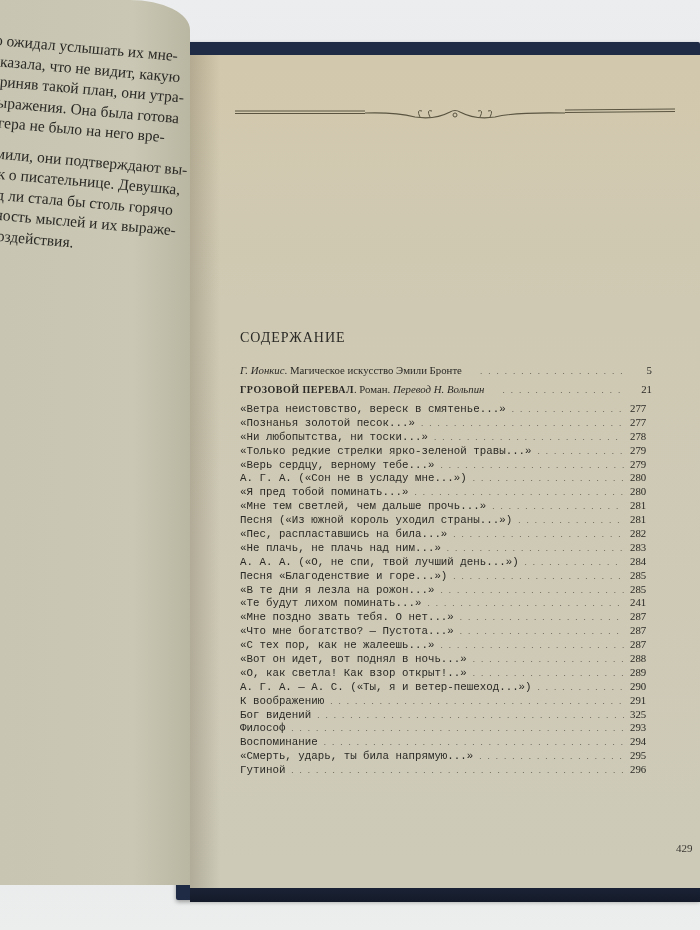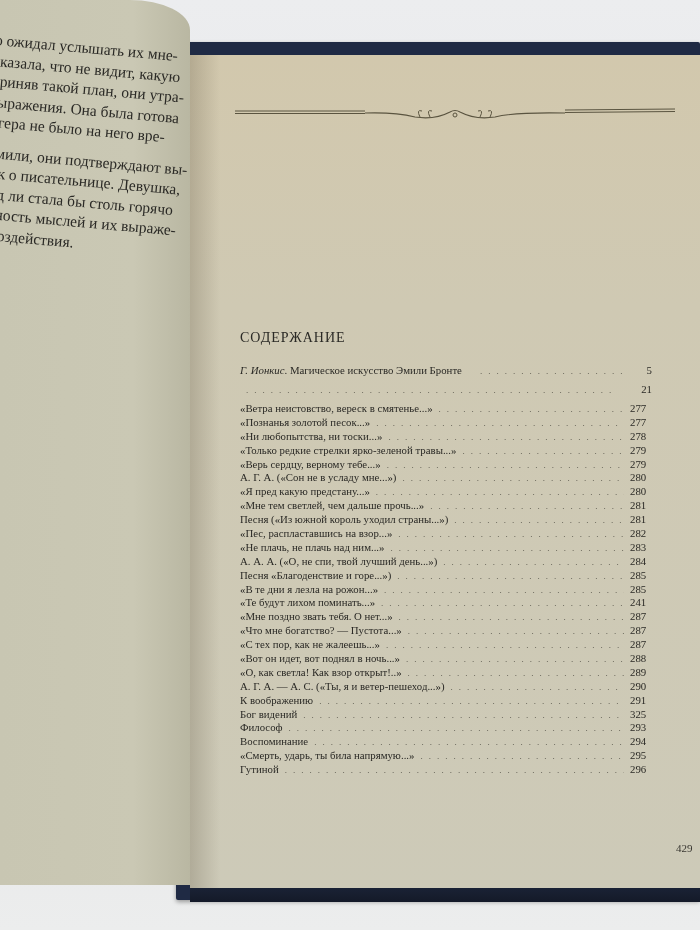--- a/index.html
+++ b/index.html
@@ -17,21 +17,21 @@
                background:linear-gradient(90deg,#c8c6b2 0%, #cac8b4 70%, #b9b7a2 100%);
                border-top-right-radius:60px 30px; }
   .left-text { position:absolute; left:-4px; top:30px; width:200px; transform:rotate(5deg);
                transform-origin:left top; font-size:15.5px; line-height:20.5px; color:#2b2a26; }
   .left-text p { margin:0 0 10px 0; white-space:nowrap; }
   .left-text .line { display:block; }
   .ornament { position:absolute; left:235px; top:106px; width:440px; height:14px; }
   .toc { position:absolute; left:240px; top:330px; width:412px; color:#2a2925; }
   .toc-title { font-size:14px; letter-spacing:1px; margin:0 0 18px 0; }
   .toc-row { display:flex; align-items:baseline; font-size:10.8px; height:13.9px; white-space:nowrap; }
-  .toc-row .t { flex:0 0 auto; }
+  .toc-row .t { flex:0 0 auto;font-family:Liberation Mono, monospace; }
   .toc-row .dots { flex:1 1 auto; overflow:hidden; margin:0 6px; color:#4a483f;
                    letter-spacing:6px; font-size:9px; }
   .toc-row .p { flex:0 0 auto; width:22px; text-align:left; }
   .toc-head { font-size:10.8px; height:19px; display:flex; align-items:baseline; white-space:nowrap;gap:12px; }
   .toc-head .caps { letter-spacing:0.5px; font-weight:bold; font-size:10px; }
   .toc-head .dots { flex:1 1 auto; overflow:hidden; margin:0 6px; letter-spacing:6px; font-size:9px; color:#4a483f;}
   .toc-head .p { width:22px; text-align:right; }
   .folio { position:absolute; left:676px; top:842px; font-size:11px; color:#3a3832; }
   .shadow-bottom { position:absolute; left:190px; top:888px; width:510px; height:14px;
                    background:linear-gradient(#1a2235,#141a28); }
@@ -56,20 +56,21 @@
 
 <div class="toc">
   <div class="toc-title">СОДЕРЖАНИЕ</div>
 
   <div class="toc-head">
     <span class="t"><i>Г. Ионкис</i><span>. Магическое искусство Эмили Бронте</span></span>
     <span class="dots">..............................................</span>
     <span class="p">5</span>
   </div>
   <div class="toc-head">
+    <span class="t"><span class="caps">ГРОЗОВОЙ ПЕРЕВАЛ</span><span>. Роман. </span><i>Перевод Н. Вольпин</i></span>
     <span class="dots">..............................................</span>
     <span class="p">21</span>
   </div>
 
   <div id="toc-rows">
       <div class="toc-row">
         <span class="t">«Ветра неистовство, вереск в смятенье...»</span>
         <span class="dots">..............................................................</span>
         <span class="p">277</span>
       </div>
@@ -92,36 +93,36 @@
         <span class="t">«Верь сердцу, верному тебе...»</span>
         <span class="dots">..............................................................</span>
         <span class="p">279</span>
       </div>
       <div class="toc-row">
         <span class="t">А. Г. А. («Сон не в усладу мне...»)</span>
         <span class="dots">..............................................................</span>
         <span class="p">280</span>
       </div>
       <div class="toc-row">
-        <span class="t">«Я пред какую предстану...»</span>
+        <span class="t">«Я пред тобой поминать...»</span>
         <span class="dots">..............................................................</span>
         <span class="p">280</span>
       </div>
       <div class="toc-row">
         <span class="t">«Мне тем светлей, чем дальше прочь...»</span>
         <span class="dots">..............................................................</span>
         <span class="p">281</span>
       </div>
       <div class="toc-row">
         <span class="t">Песня («Из южной король уходил страны...»)</span>
         <span class="dots">..............................................................</span>
         <span class="p">281</span>
       </div>
       <div class="toc-row">
-        <span class="t">«Пес, распластавшись на взор...»</span>
+        <span class="t">«Пес, распластавшись на била...»</span>
         <span class="dots">..............................................................</span>
         <span class="p">282</span>
       </div>
       <div class="toc-row">
         <span class="t">«Не плачь, не плачь над ним...»</span>
         <span class="dots">..............................................................</span>
         <span class="p">283</span>
       </div>
       <div class="toc-row">
         <span class="t">А. А. А. («О, не спи, твой лучший день...»)</span>

